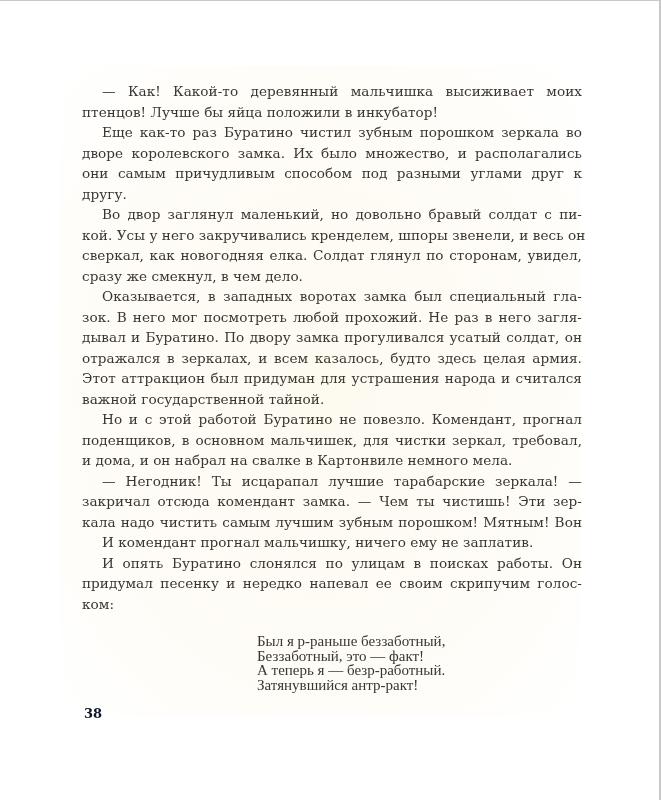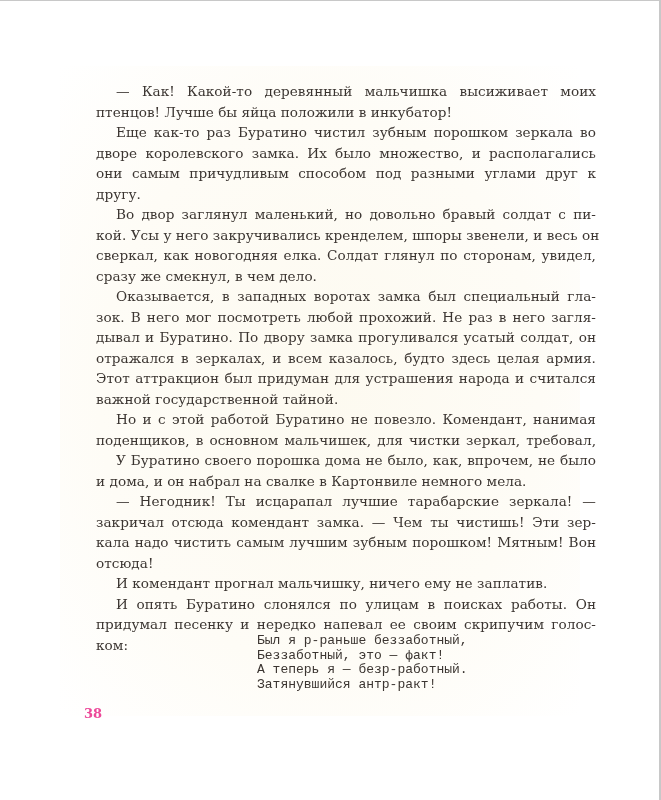--- a/index.html
+++ b/index.html
@@ -13,49 +13,49 @@
     width: 659px; height: 799px;
     border-top: 1px solid #c8c8c8;
     border-right: 2px solid #c8c8c8;
     background: #ffffff;
   }
   .tint {
     position: absolute; left: 60px; top: 65px; width: 520px; height: 650px;
     background: radial-gradient(ellipse at 50% 50%, #fdfaf0 0%, #fefcf6 60%, rgba(255,255,255,0) 100%);
   }
   .text-block {
-    position: absolute; left: 96px; top: 80px; width: 500px;
+    position: absolute; left: 82px; top: 80px; width: 500px;
     font-family: "DejaVu Serif", serif;
     font-size: 13.6px;
     line-height: 20.5px;
     color: #3b3531;
     letter-spacing: 0.05px;
   }
   .line {
     display: block;
     white-space: nowrap;
     text-align: justify;
     text-align-last: justify;
     height: 20.5px;
   }
   .line.last { text-align-last: left; }
   .line.indent { padding-left: 20px; }
   .poem {
     position: absolute; left: 257px; top: 633px;
-    font-family: Liberation Mono, monospace;
-    font-size: 13px;
+    font-family: Liberation Serif, serif;
+    font-size: 15px;
     line-height: 14.5px;
     color: #3b3531;
   }
   .poem .pline { display: block; white-space: nowrap; }
   .page-number {
     position: absolute; left: 84px; top: 705px;
     font-family: "DejaVu Serif", serif;
     font-size: 13px; font-weight: bold;
-    color: #ec4899;
+    color: #0f172a;
   }
 </style>
 </head>
 <body>
 
 <div class="page">
   <div class="tint"></div>
 
   <div class="text-block">
     <span class="line indent">— Как! Какой-то деревянный мальчишка  высиживает  моих</span>
@@ -67,28 +67,26 @@
     <span class="line indent">Во двор заглянул  маленький,  но довольно бравый солдат с пи-</span>
     <span class="line">кой. Усы у него закручивались кренделем, шпоры звенели, и весь он</span>
     <span class="line">сверкал, как новогодняя елка. Солдат глянул по сторонам, увидел,</span>
     <span class="line last">сразу же смекнул, в чем дело.</span>
     <span class="line indent">Оказывается, в западных воротах замка был специальный гла-</span>
     <span class="line">зок. В него мог посмотреть любой прохожий. Не раз в него загля-</span>
     <span class="line">дывал и Буратино. По двору замка прогуливался усатый солдат, он</span>
     <span class="line">отражался в зеркалах, и всем казалось,  будто здесь целая армия.</span>
     <span class="line">Этот аттракцион был придуман для устрашения народа и считался</span>
     <span class="line last">важной государственной тайной.</span>
-    <span class="line indent">Но и с этой работой Буратино  не повезло. Комендант, нанимая</span>
+    <span class="line indent">Но и с этой работой Буратино  не повезло. Комендант, прогнал</span>
     <span class="line">поденщиков, в основном мальчишек, для чистки зеркал, требовал,</span>
-    <span class="line indent">У Буратино своего порошка дома не было, как, впрочем, не было</span>
     <span class="line last">и дома, и он набрал на свалке в Картонвиле немного мела.</span>
     <span class="line indent">— Негодник! Ты исцарапал лучшие  тарабарские  зеркала!  —</span>
     <span class="line">закричал отсюда комендант замка. — Чем ты чистишь! Эти зер-</span>
     <span class="line">кала надо чистить самым лучшим  зубным порошком! Мятным! Вон</span>
-    <span class="line last">отсюда!</span>
     <span class="line indent last">И комендант прогнал мальчишку, ничего ему не заплатив.</span>
     <span class="line indent">И опять Буратино слонялся по  улицам  в  поисках  работы.  Он</span>
     <span class="line">придумал песенку и нередко напевал  ее  своим  скрипучим  голос-</span>
     <span class="line last">ком:</span>
   </div>
 
   <div class="poem">
     <span class="pline">Был я р-раньше беззаботный,</span>
     <span class="pline">Беззаботный, это — факт!</span>
     <span class="pline">А теперь я — безр-работный.</span>

